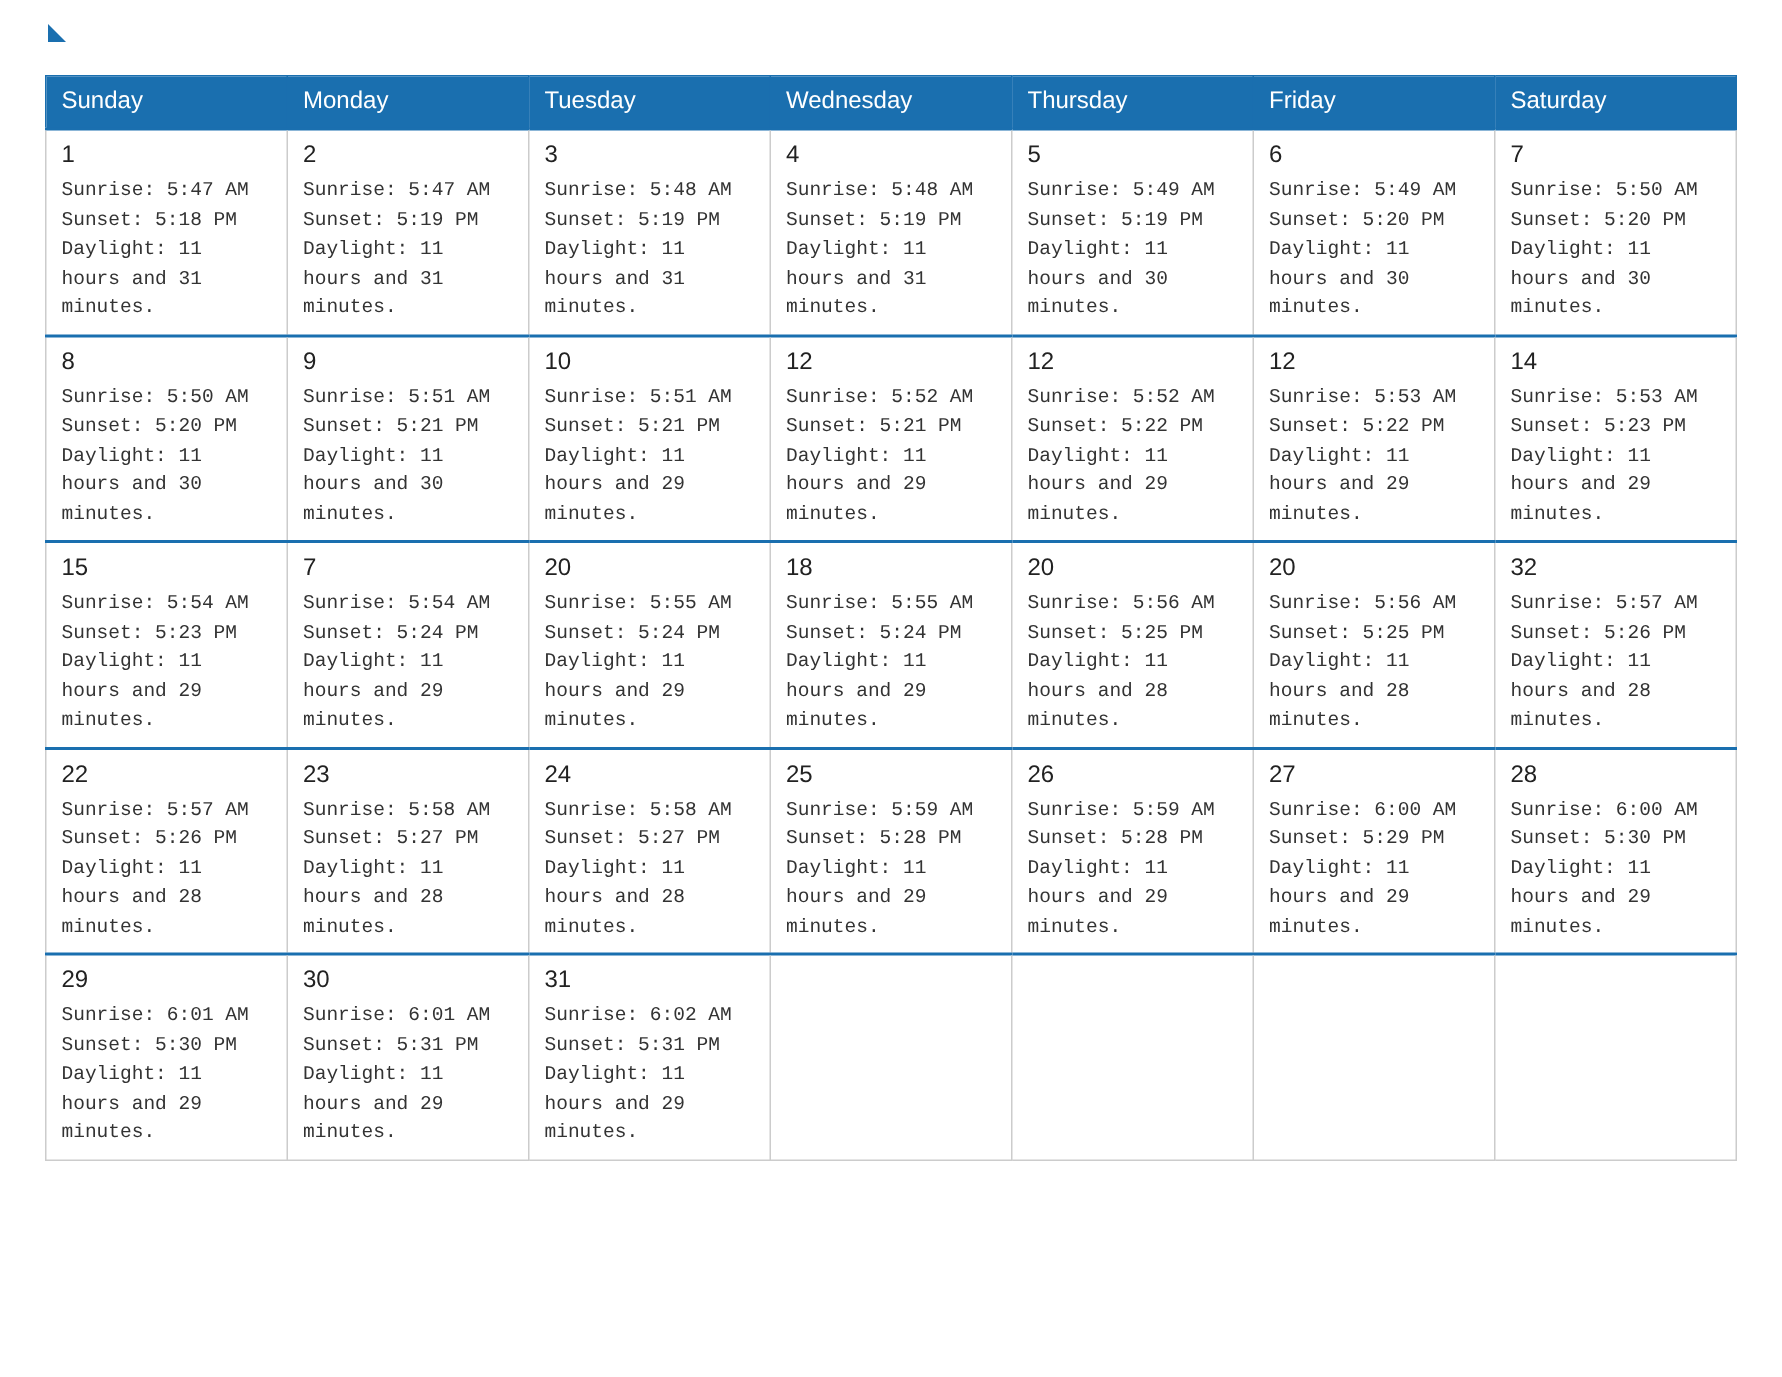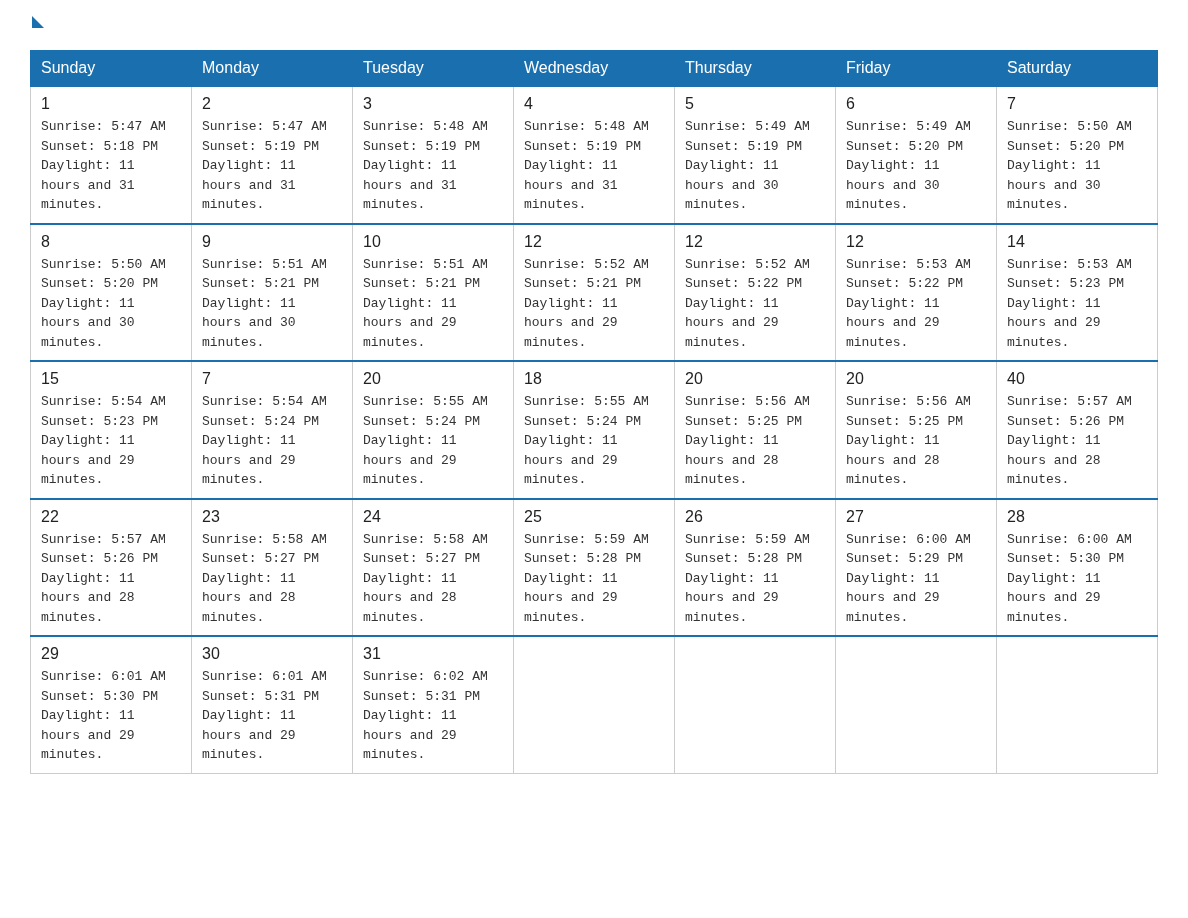--- a/index.html
+++ b/index.html
@@ -249,21 +249,21 @@
           Sunrise: 5:56 AM<br>Sunset: 5:25 PM<br>Daylight: 11 hours and 28 minutes.
         </div>
       </td>
         <td>
         <span class="day-number">20</span>
         <div class="day-info">
           Sunrise: 5:56 AM<br>Sunset: 5:25 PM<br>Daylight: 11 hours and 28 minutes.
         </div>
       </td>
         <td>
-        <span class="day-number">40</span>
+        <span class="day-number">32</span>
         <div class="day-info">
           Sunrise: 5:57 AM<br>Sunset: 5:26 PM<br>Daylight: 11 hours and 28 minutes.
         </div>
       </td>
       </tr>
       <tr class="week-row">
         <td>
         <span class="day-number">22</span>
         <div class="day-info">
           Sunrise: 5:57 AM<br>Sunset: 5:26 PM<br>Daylight: 11 hours and 28 minutes.

